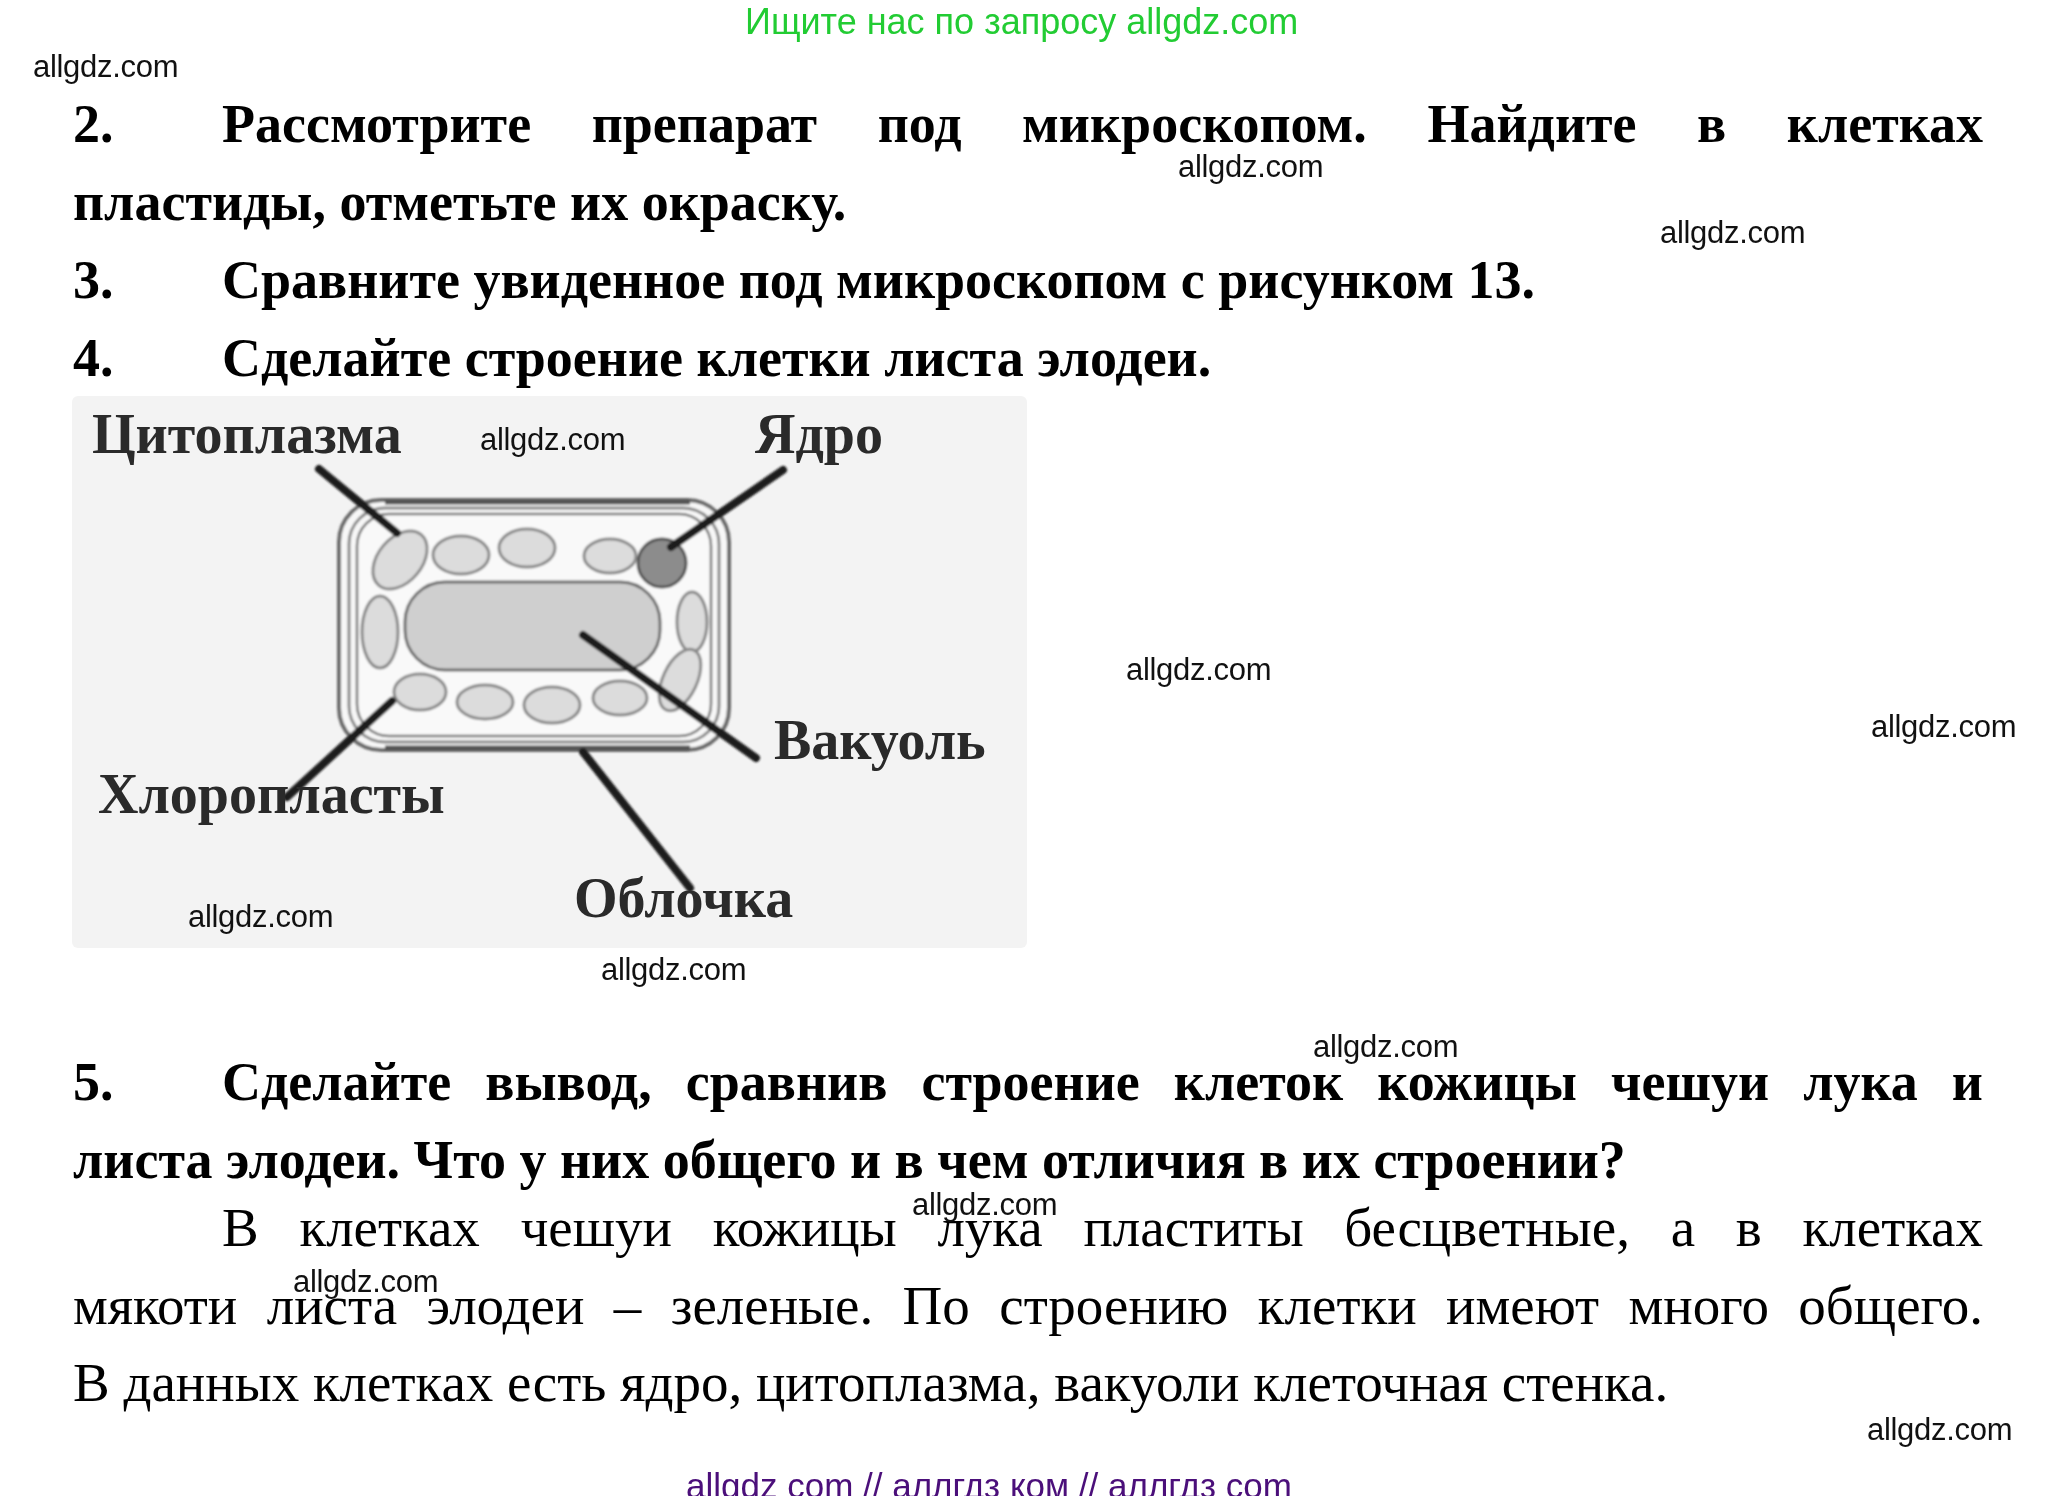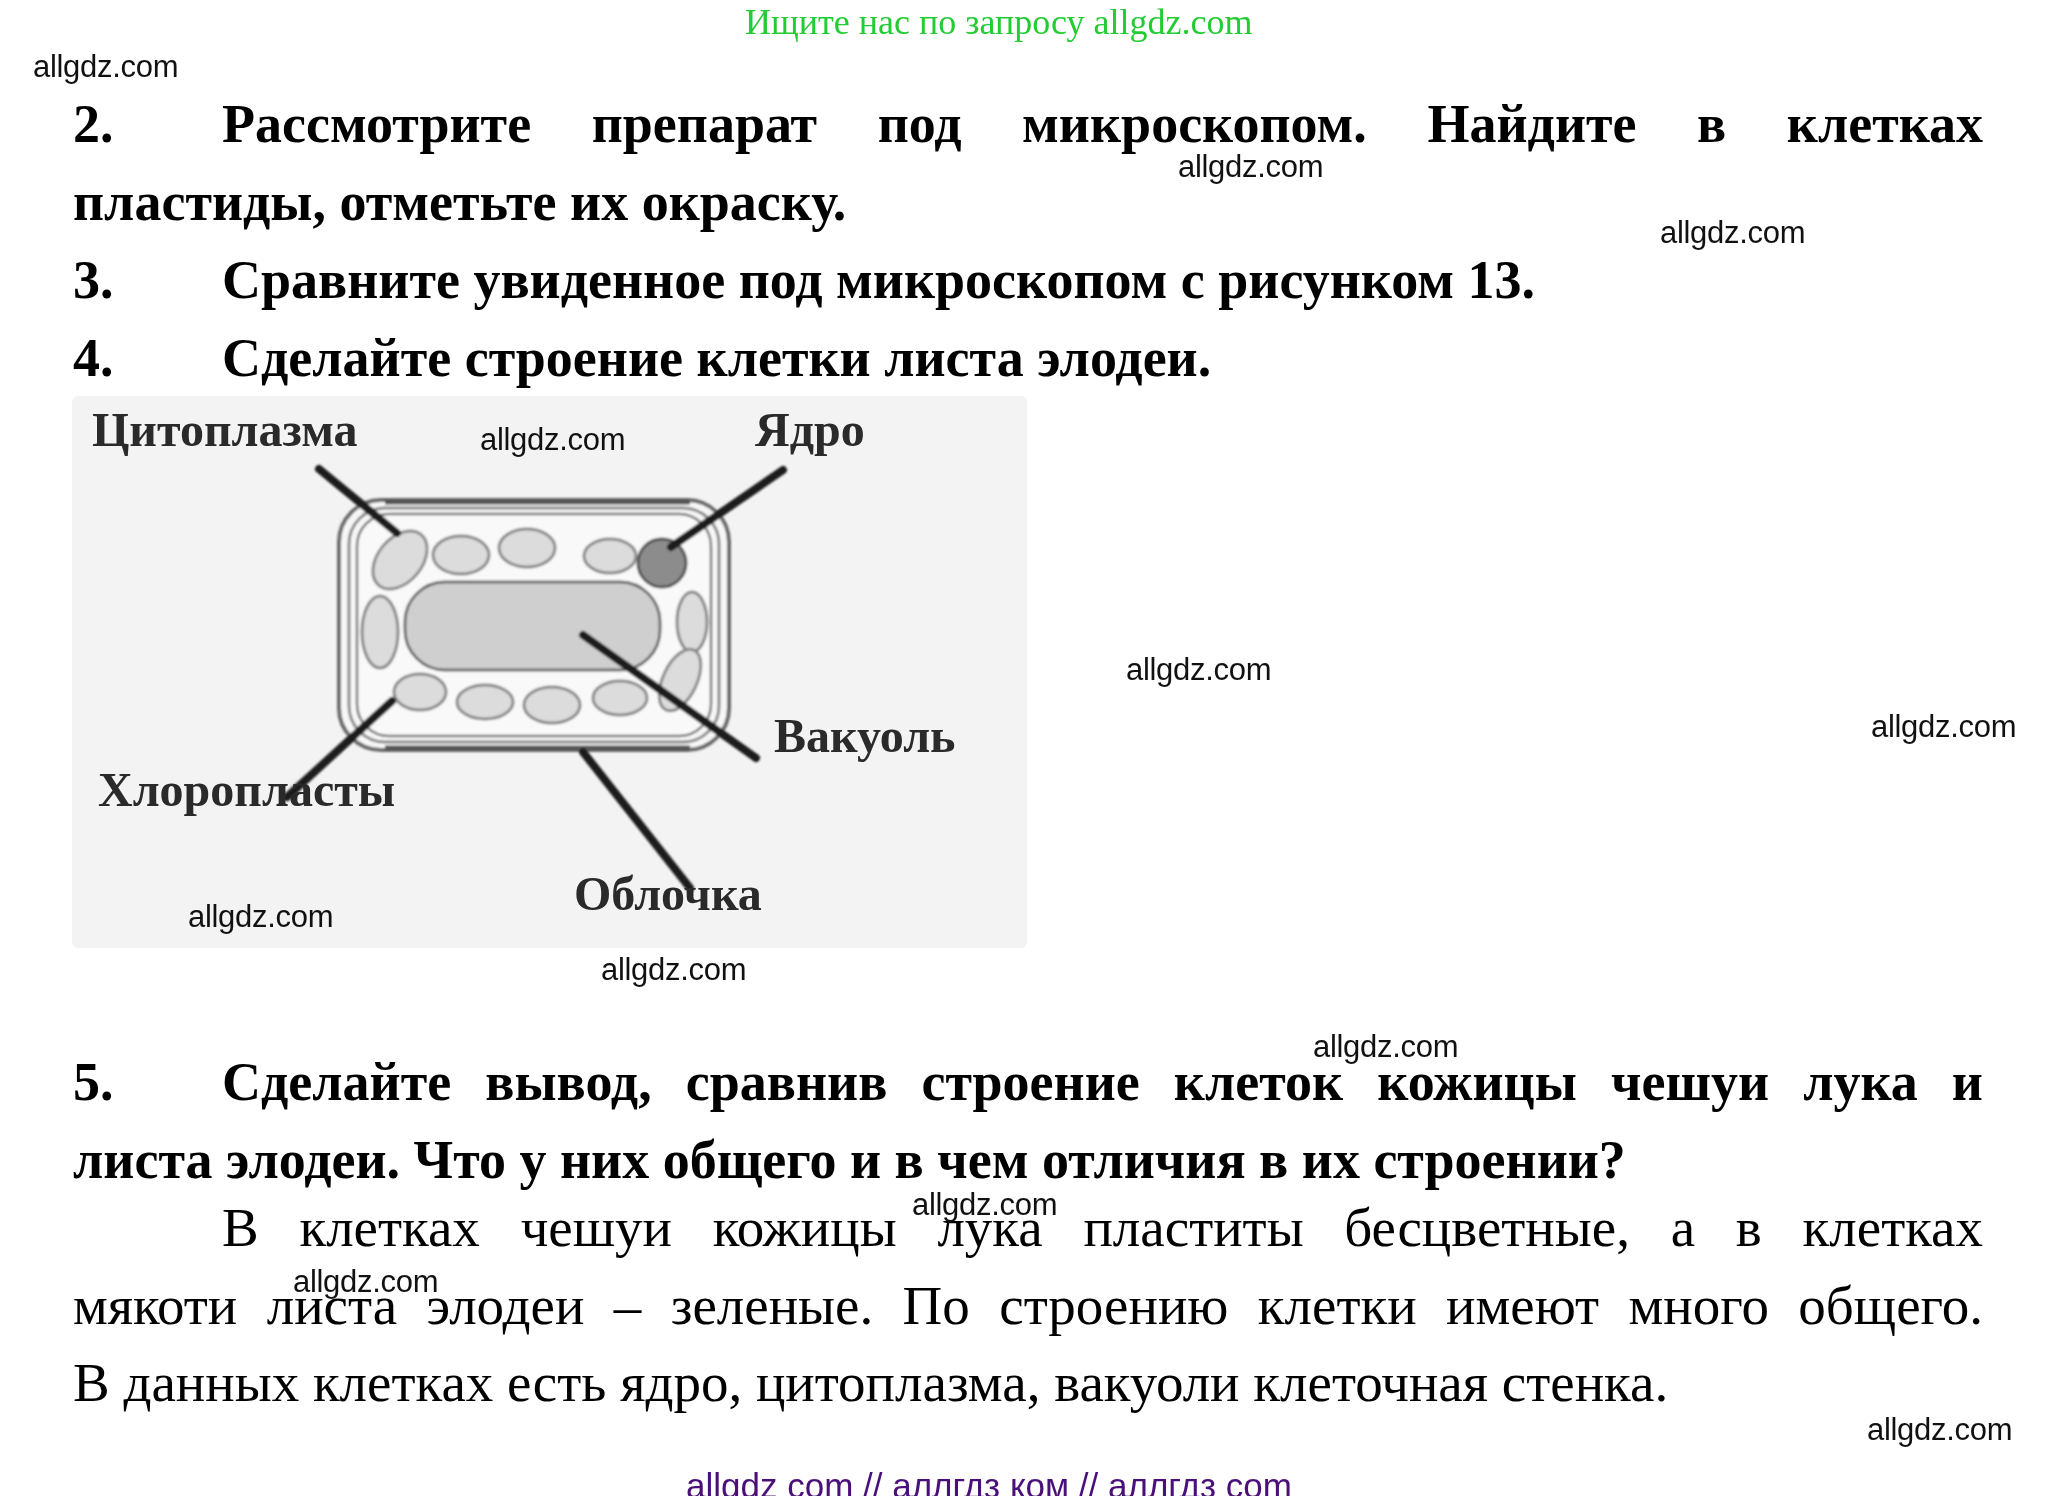--- a/index.html
+++ b/index.html
@@ -9,26 +9,26 @@
   .wm { font-family: "Liberation Sans", sans-serif; font-size: 31px; line-height: 34px; color: #111; letter-spacing: -0.3px; }
   .q { font-family: "Liberation Serif", serif; font-weight: bold; font-size: 54px; color: #000; }
   .qline { position: absolute; left: 73px; width: 1910px; height: 60px; line-height: 60px; white-space: nowrap; }
   .qnum { position: absolute; left: 0; top: 0; }
   .qtext { position: absolute; left: 149px; top: 0; }
   .justify { text-align: justify; text-align-last: justify; }
   .ans { font-family: "Liberation Serif", serif; font-size: 55px; color: #000; }
   .footer { font-family: "Liberation Sans", sans-serif; font-size: 35px; line-height: 40px; }
   .figure { position: absolute; left: 72px; top: 396px; width: 955px; height: 552px; background: #f3f3f3; border-radius: 6px; }
   .figure svg { position: absolute; left: 0; top: 0; }
-  .flabel { font-family: "Liberation Serif", serif; font-weight: bold; font-size: 48px; color: #2a2a2a; position: absolute; white-space: nowrap; }
+  .flabel { font-family: "Liberation Serif", serif; font-weight: bold; font-size: 56px; color: #2a2a2a; position: absolute; white-space: nowrap; }
 </style>
 </head>
 <body>
 
-<div class="abs banner" style="left:745px; top:2px; color:#22cc33;font-family:Liberation Serif, serif;">Ищите нас по запросу allgdz.com</div>
+<div class="abs banner" style="left:745px; top:2px; color:#22cc33;">Ищите нас по запросу allgdz.com</div>
 
 <div class="q">
   <div class="qline" style="top:94px;">
     <span class="qnum">2.</span>
     <div class="qtext justify" style="width:1761px;">Рассмотрите препарат под микроскопом. Найдите в клетках</div>
   </div>
   <div class="qline" style="top:172px;">
     <span style="position:absolute;left:0;">пластиды, отметьте их окраску.</span>
   </div>
 </div>

